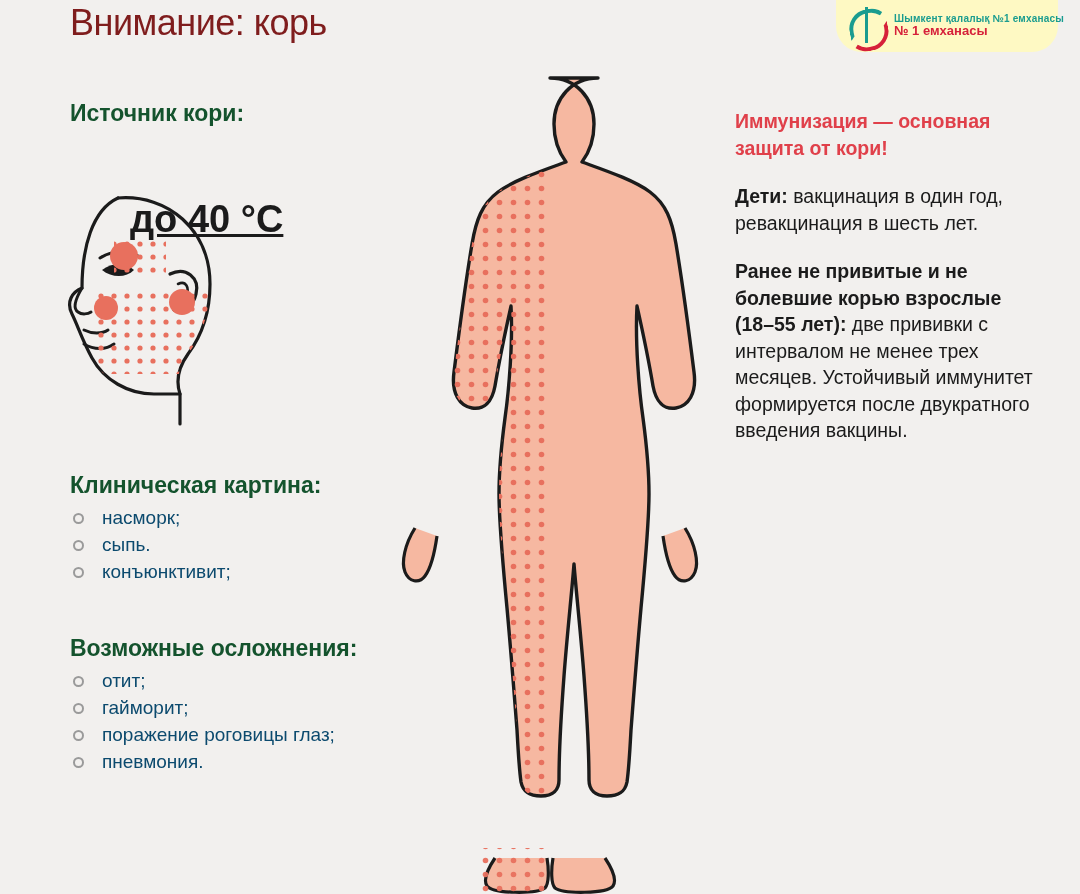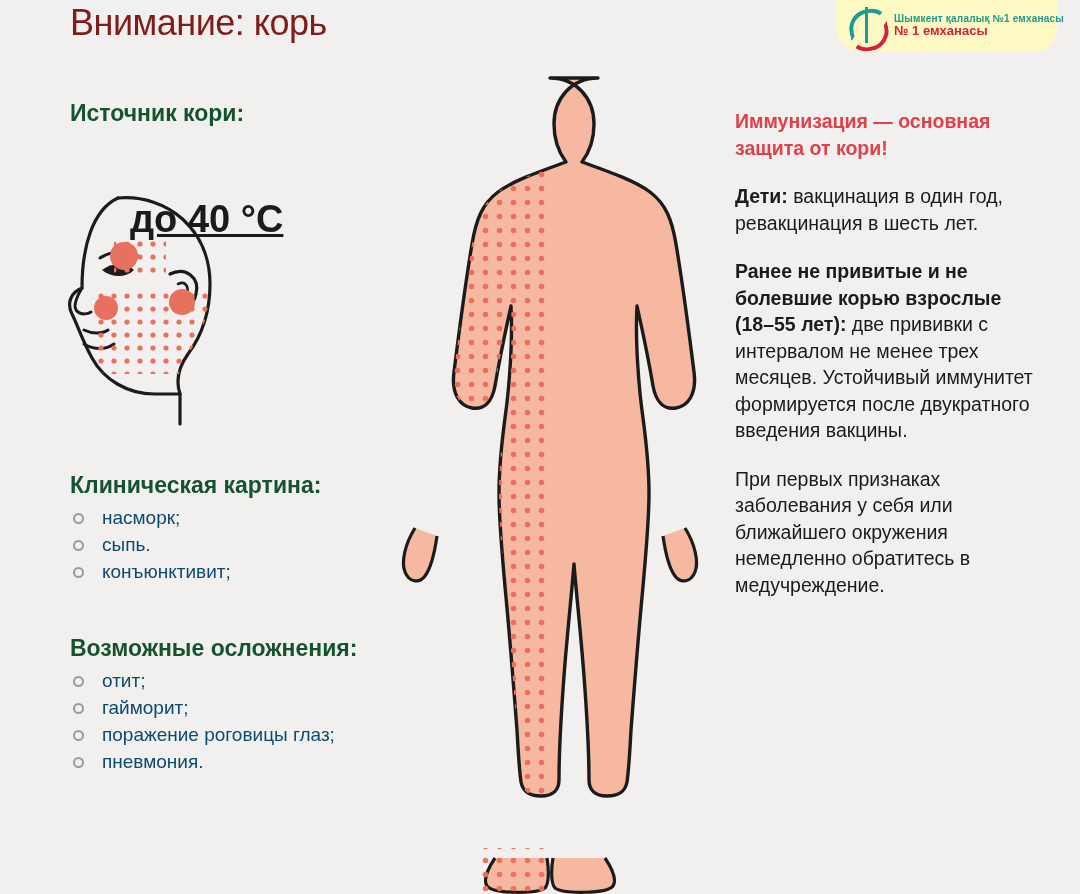--- a/index.html
+++ b/index.html
@@ -334,16 +334,15 @@
       <path d="M250,800 c8,12 12,22 8,28 c-6,8 -50,8 -58,2 c-4,-4 -4,-18 -2,-30" fill="#f6b8a1" stroke="#1b1b1b" stroke-width="3.2" stroke-linejoin="round"></path>
       <g clip-path="url(#bodyclip)"></g>
       <rect x="122" y="790" width="73" height="46" fill="url(#bodydots)" opacity="0.95" style="clip-path: none;"></rect>
     </svg>
   </div>
 
   <div class="col-right">
     <p class="accent">Иммунизация — основная защита от кори!</p>
     <p><b>Дети:</b><span> вакцинация в один год, ревакцинация в шесть лет.</span></p>
     <p><b>Ранее не привитые и не болевшие корью взрослые (18–55 лет):</b><span> две прививки с интервалом не менее трех месяцев. Устойчивый иммунитет формируется после двукратного введения вакцины.</span></p>
-    <p>При первых признаках заболевания у себя или ближайшего окружения немедленно обратитесь в медучреждение.</p>
   </div>
 
 </div>
 
 </body></html>

